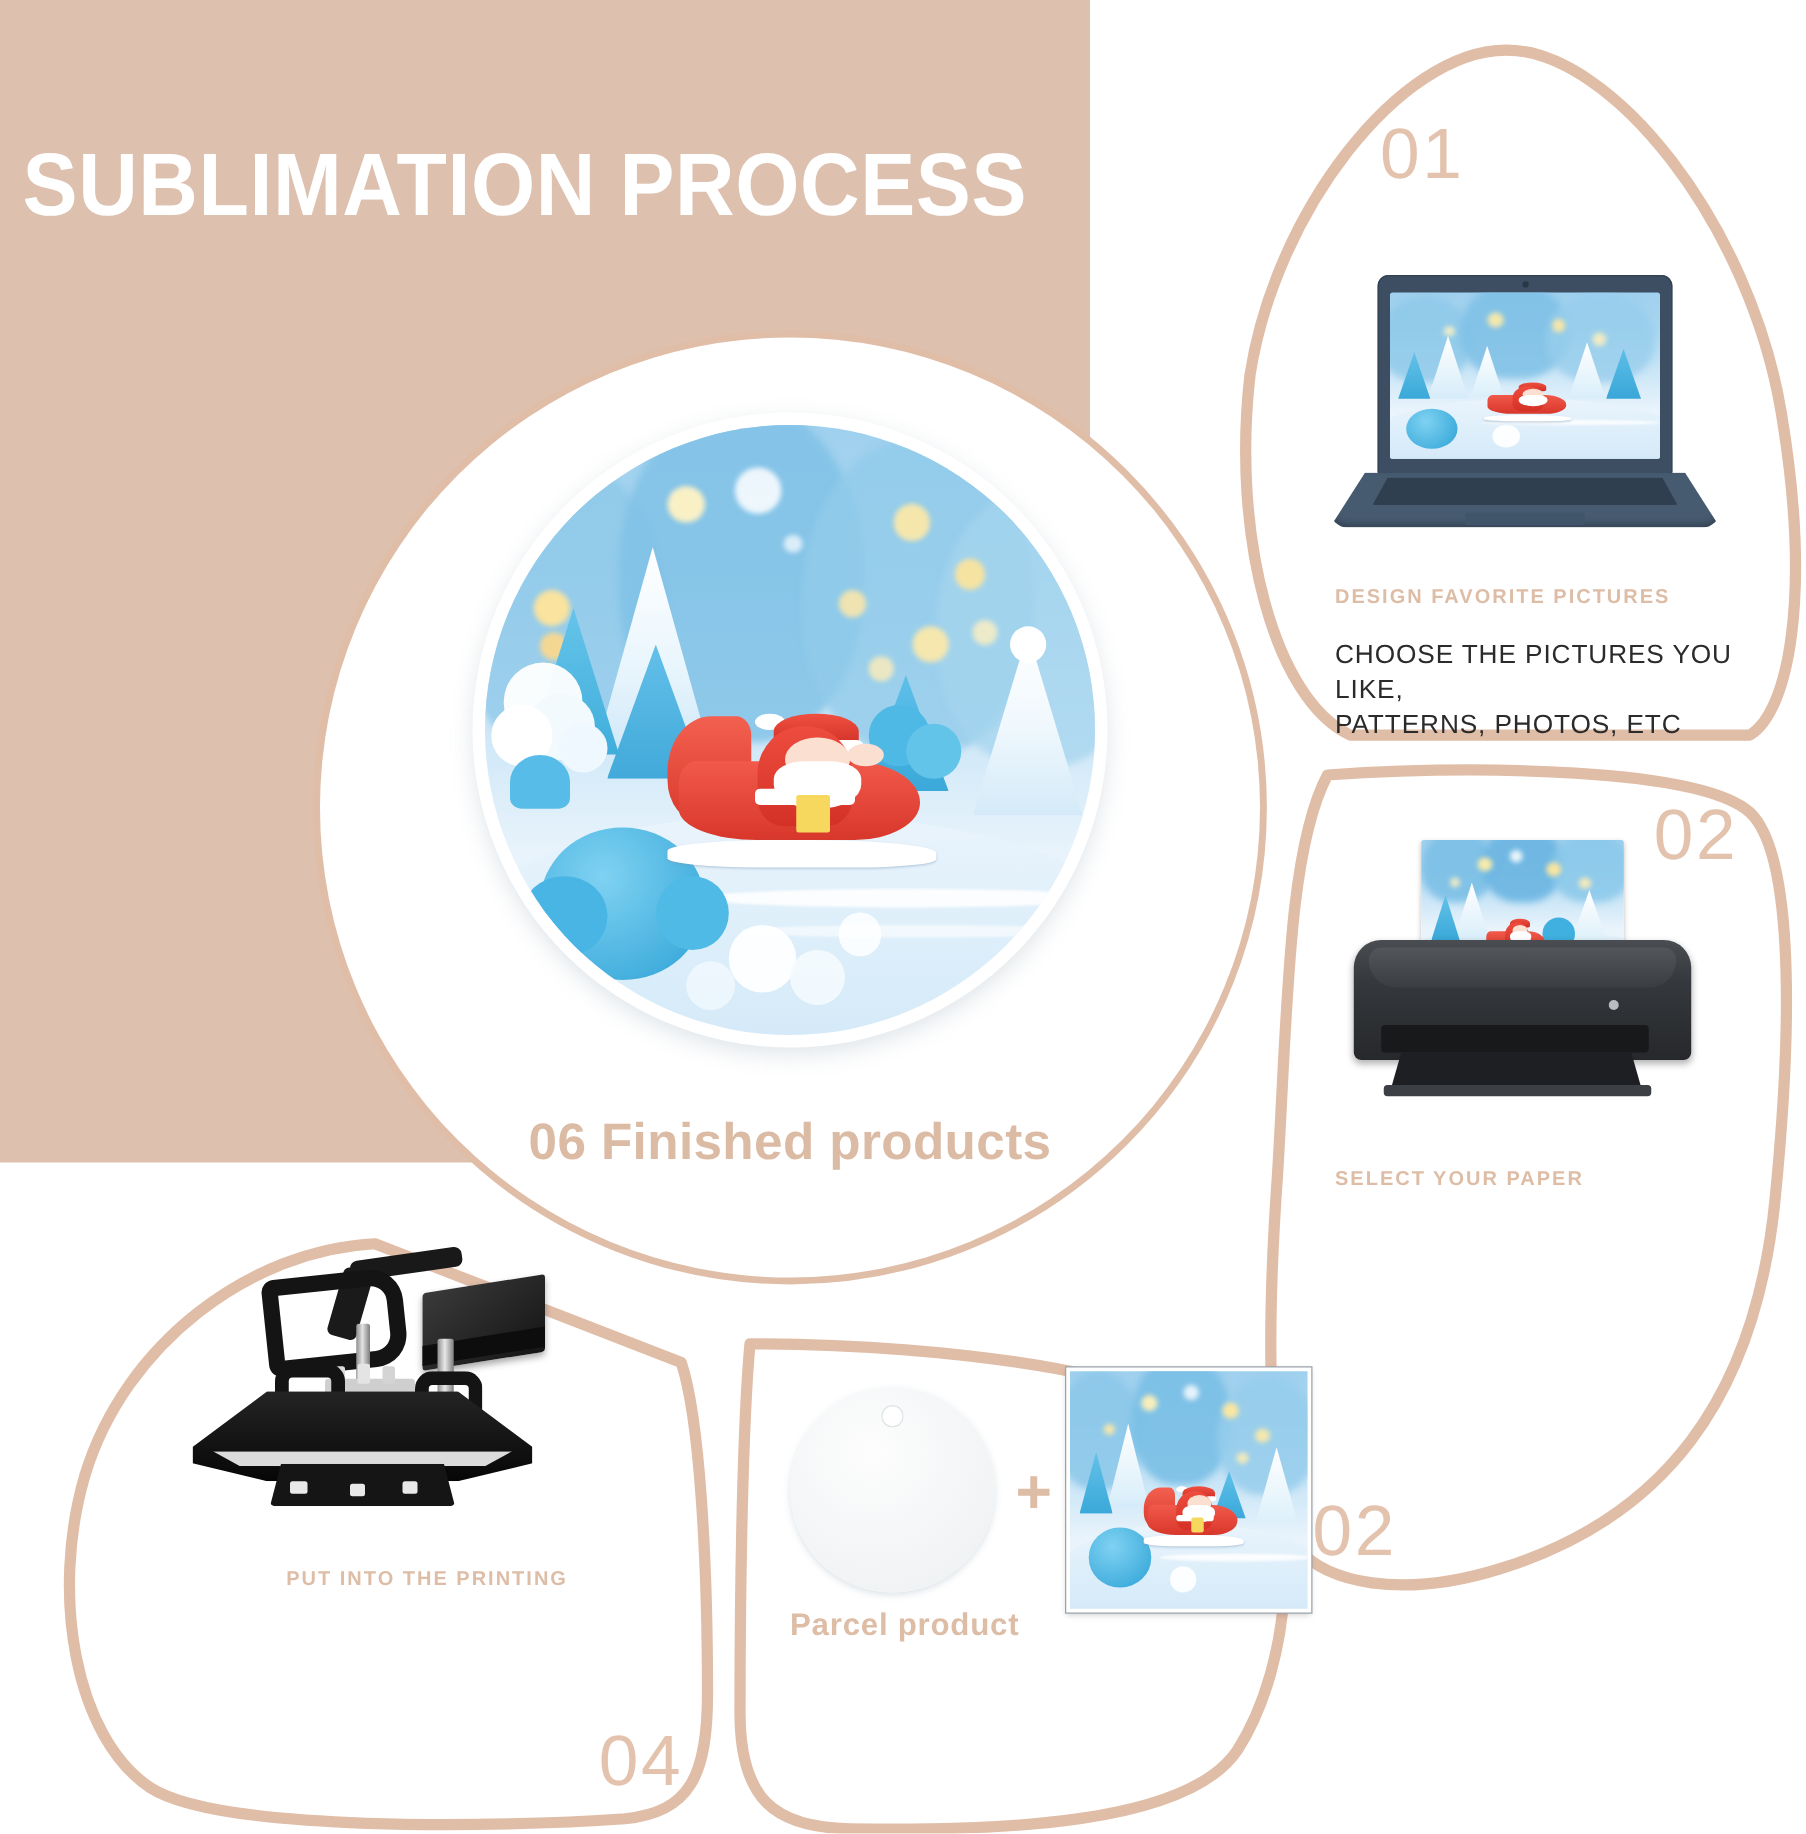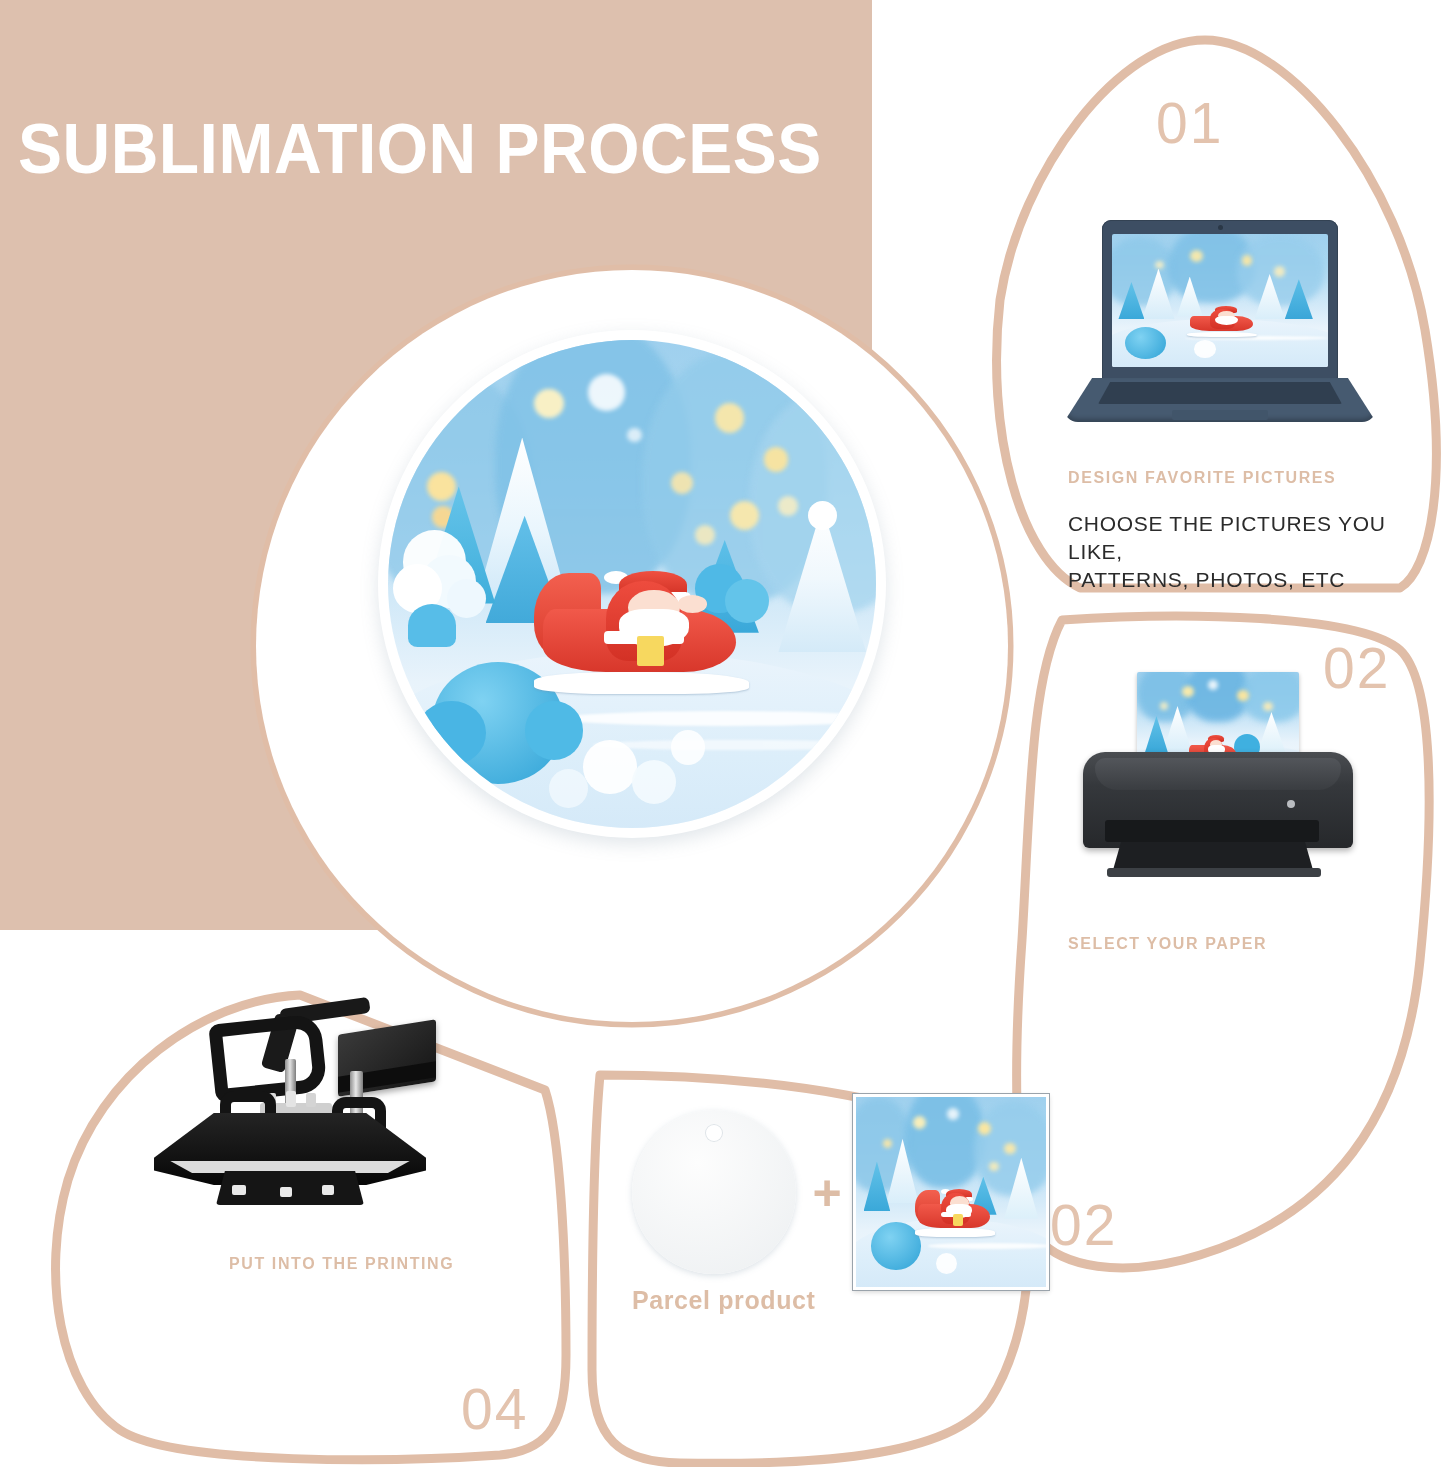--- a/index.html
+++ b/index.html
@@ -53,24 +53,24 @@
   }
   
   .num{
     position:absolute;
     color:#e3c3ae;
     font-size:57px;
     font-weight:400;
     letter-spacing:2px;
     line-height:1;
   }
-  .num-01{left:1156px;top:95px;}
+  .num-01{left:1104px;top:95px;}
   .num-02{left:1323px;top:640px;}
   .num-03{left:1050px;top:1197px;}
-  .num-04{left:461px;top:1381px;}
+  .num-04{left:479px;top:1381px;}
   
   .step-head{
     position:absolute;
     color:#ddbda6;
     font-size:16px;
     font-weight:700;
     letter-spacing:1.6px;
     white-space:nowrap;
   }
   .step-body{
@@ -257,20 +257,21 @@
         <div class="santa-face"></div>
         <div class="santa-beard"></div>
         <div class="santa-belt"></div>
         <div class="santa-arm"></div>
         <div class="gift" style="left:48%;top:56%;width:12%;height:22%;background:#f7d85f;border-radius:2px;"></div>
         <div class="sleigh-runner"></div>
       </div>
     </div>
   </div>
 
+  <div class="center-label">06 Finished products</div>
 
   <div class="num num-01">01</div>
 
   <div style="position:absolute;left:1050px;top:220px;width:340px;height:225px;">
 
     <div style="position:absolute;left:52px;top:0;width:236px;height:160px;background:#3d4e63;
                 border-radius:9px 9px 3px 3px;box-shadow:inset 0 0 0 1px #334253;">
       <div style="position:absolute;left:50%;top:5px;width:5px;height:5px;margin-left:-2.5px;
                   background:#2a3746;border-radius:50%;"></div>
 

